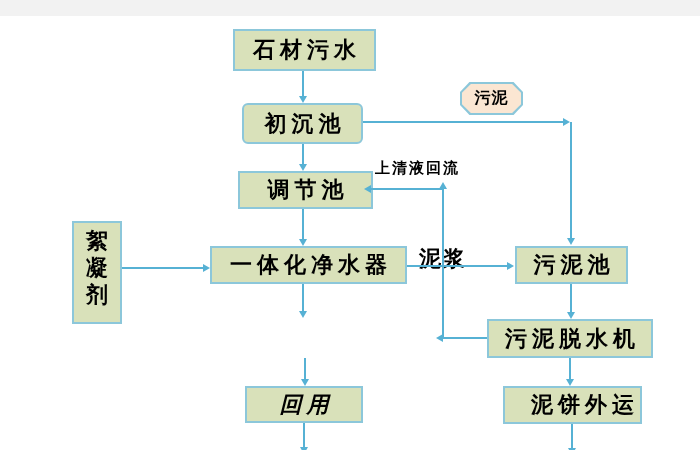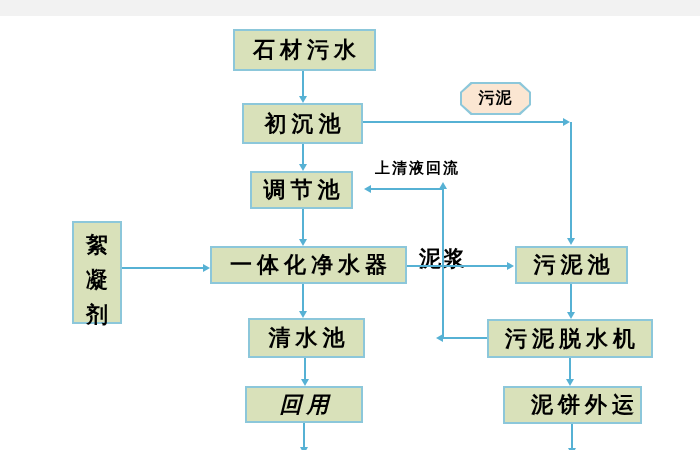--- a/index.html
+++ b/index.html
@@ -21,60 +21,59 @@
     background:var(--node-fill);
     border:2px solid var(--node-border);
     display:flex;align-items:center;justify-content:center;
     font-weight:bold;font-size:22px;color:var(--text);
     letter-spacing:5px;text-indent:5px;
     white-space:nowrap;
   }
   .node-vert{
     display:block;
     letter-spacing:0;text-indent:0;white-space:normal;
-    line-height:35px;padding:4px 12px 0 12px;
+    line-height:27px;padding:4px 12px 0 12px;
     word-break:break-all;
   }
   .hline{position:absolute;height:2px;background:var(--connector);}
   .vline{position:absolute;width:2px;background:var(--connector);}
   .ah{position:absolute;width:0;height:0;border-style:solid;border-color:transparent;}
   .ah-down{border-width:7px 4px 0 4px;border-top-color:var(--connector);}
   .ah-up{border-width:0 4px 7px 4px;border-bottom-color:var(--connector);}
   .ah-right{border-width:4px 0 4px 7px;border-left-color:var(--connector);}
   .ah-left{border-width:4px 7px 4px 0;border-right-color:var(--connector);}
   .edge-label{
     position:absolute;font-weight:bold;font-size:22px;color:var(--text);
     white-space:nowrap;letter-spacing:2px;
   }
-  .octagon{position:absolute;left:460px;top:66px;width:63px;height:33px;padding-left:8px;}
+  .octagon{position:absolute;left:460px;top:66px;width:63px;height:33px;}
   .oct-outer{
     position:absolute;left:0;top:0;right:0;bottom:0;background:var(--node-border);
     clip-path:polygon(15% 0,85% 0,100% 30%,100% 70%,85% 100%,15% 100%,0 70%,0 30%);
   }
   .oct-inner{
     position:absolute;left:2px;top:2px;right:2px;bottom:2px;background:var(--callout-fill);
     clip-path:polygon(15% 0,85% 0,100% 30%,100% 70%,85% 100%,15% 100%,0 70%,0 30%);
     display:flex;align-items:center;justify-content:center;
     font-weight:bold;font-size:16px;color:var(--text);letter-spacing:1px;
   }
 </style>
 </head>
 <body>
 
 <div class="stage">
 
   <div class="node" style="left:233px;top:13px;width:143px;height:42px;">石材污水</div>
 
-  <div class="node" style="left:242px;top:87px;width:121px;height:41px;">初沉池</div>
+  <div class="node" style="left:242px;top:87px;width:121px;height:41px;border-radius:6px;">初沉池</div>
 
-  <div class="node" style="left:250px;top:155px;width:103px;height:38px;font-family:Liberation Serif, serif;">调节池</div>
+  <div class="node" style="left:238px;top:155px;width:135px;height:38px;font-family:Liberation Serif, serif;">调节池</div>
 
   <div class="node" style="left:210px;top:230px;width:197px;height:38px;text-align:center;">一体化净水器</div>
 
-  <div class="node" style="left:248px;top:302px;width:117px;height:40px;">清水池</div>
 
   <div class="node" style="left:245px;top:370px;width:118px;height:37px;font-style:italic;">回用</div>
 
   <div class="node node-vert" style="left:72px;top:205px;width:50px;height:103px;">絮凝剂</div>
 
   <div class="node" style="left:487px;top:303px;width:166px;height:39px;">污泥脱水机</div>
 
   <div class="node" style="left:515px;top:230px;width:113px;height:38px;">污泥池</div>
 
   <div class="node" style="left:503px;top:370px;width:139px;height:38px;padding-left:20px;">泥饼外运</div>

